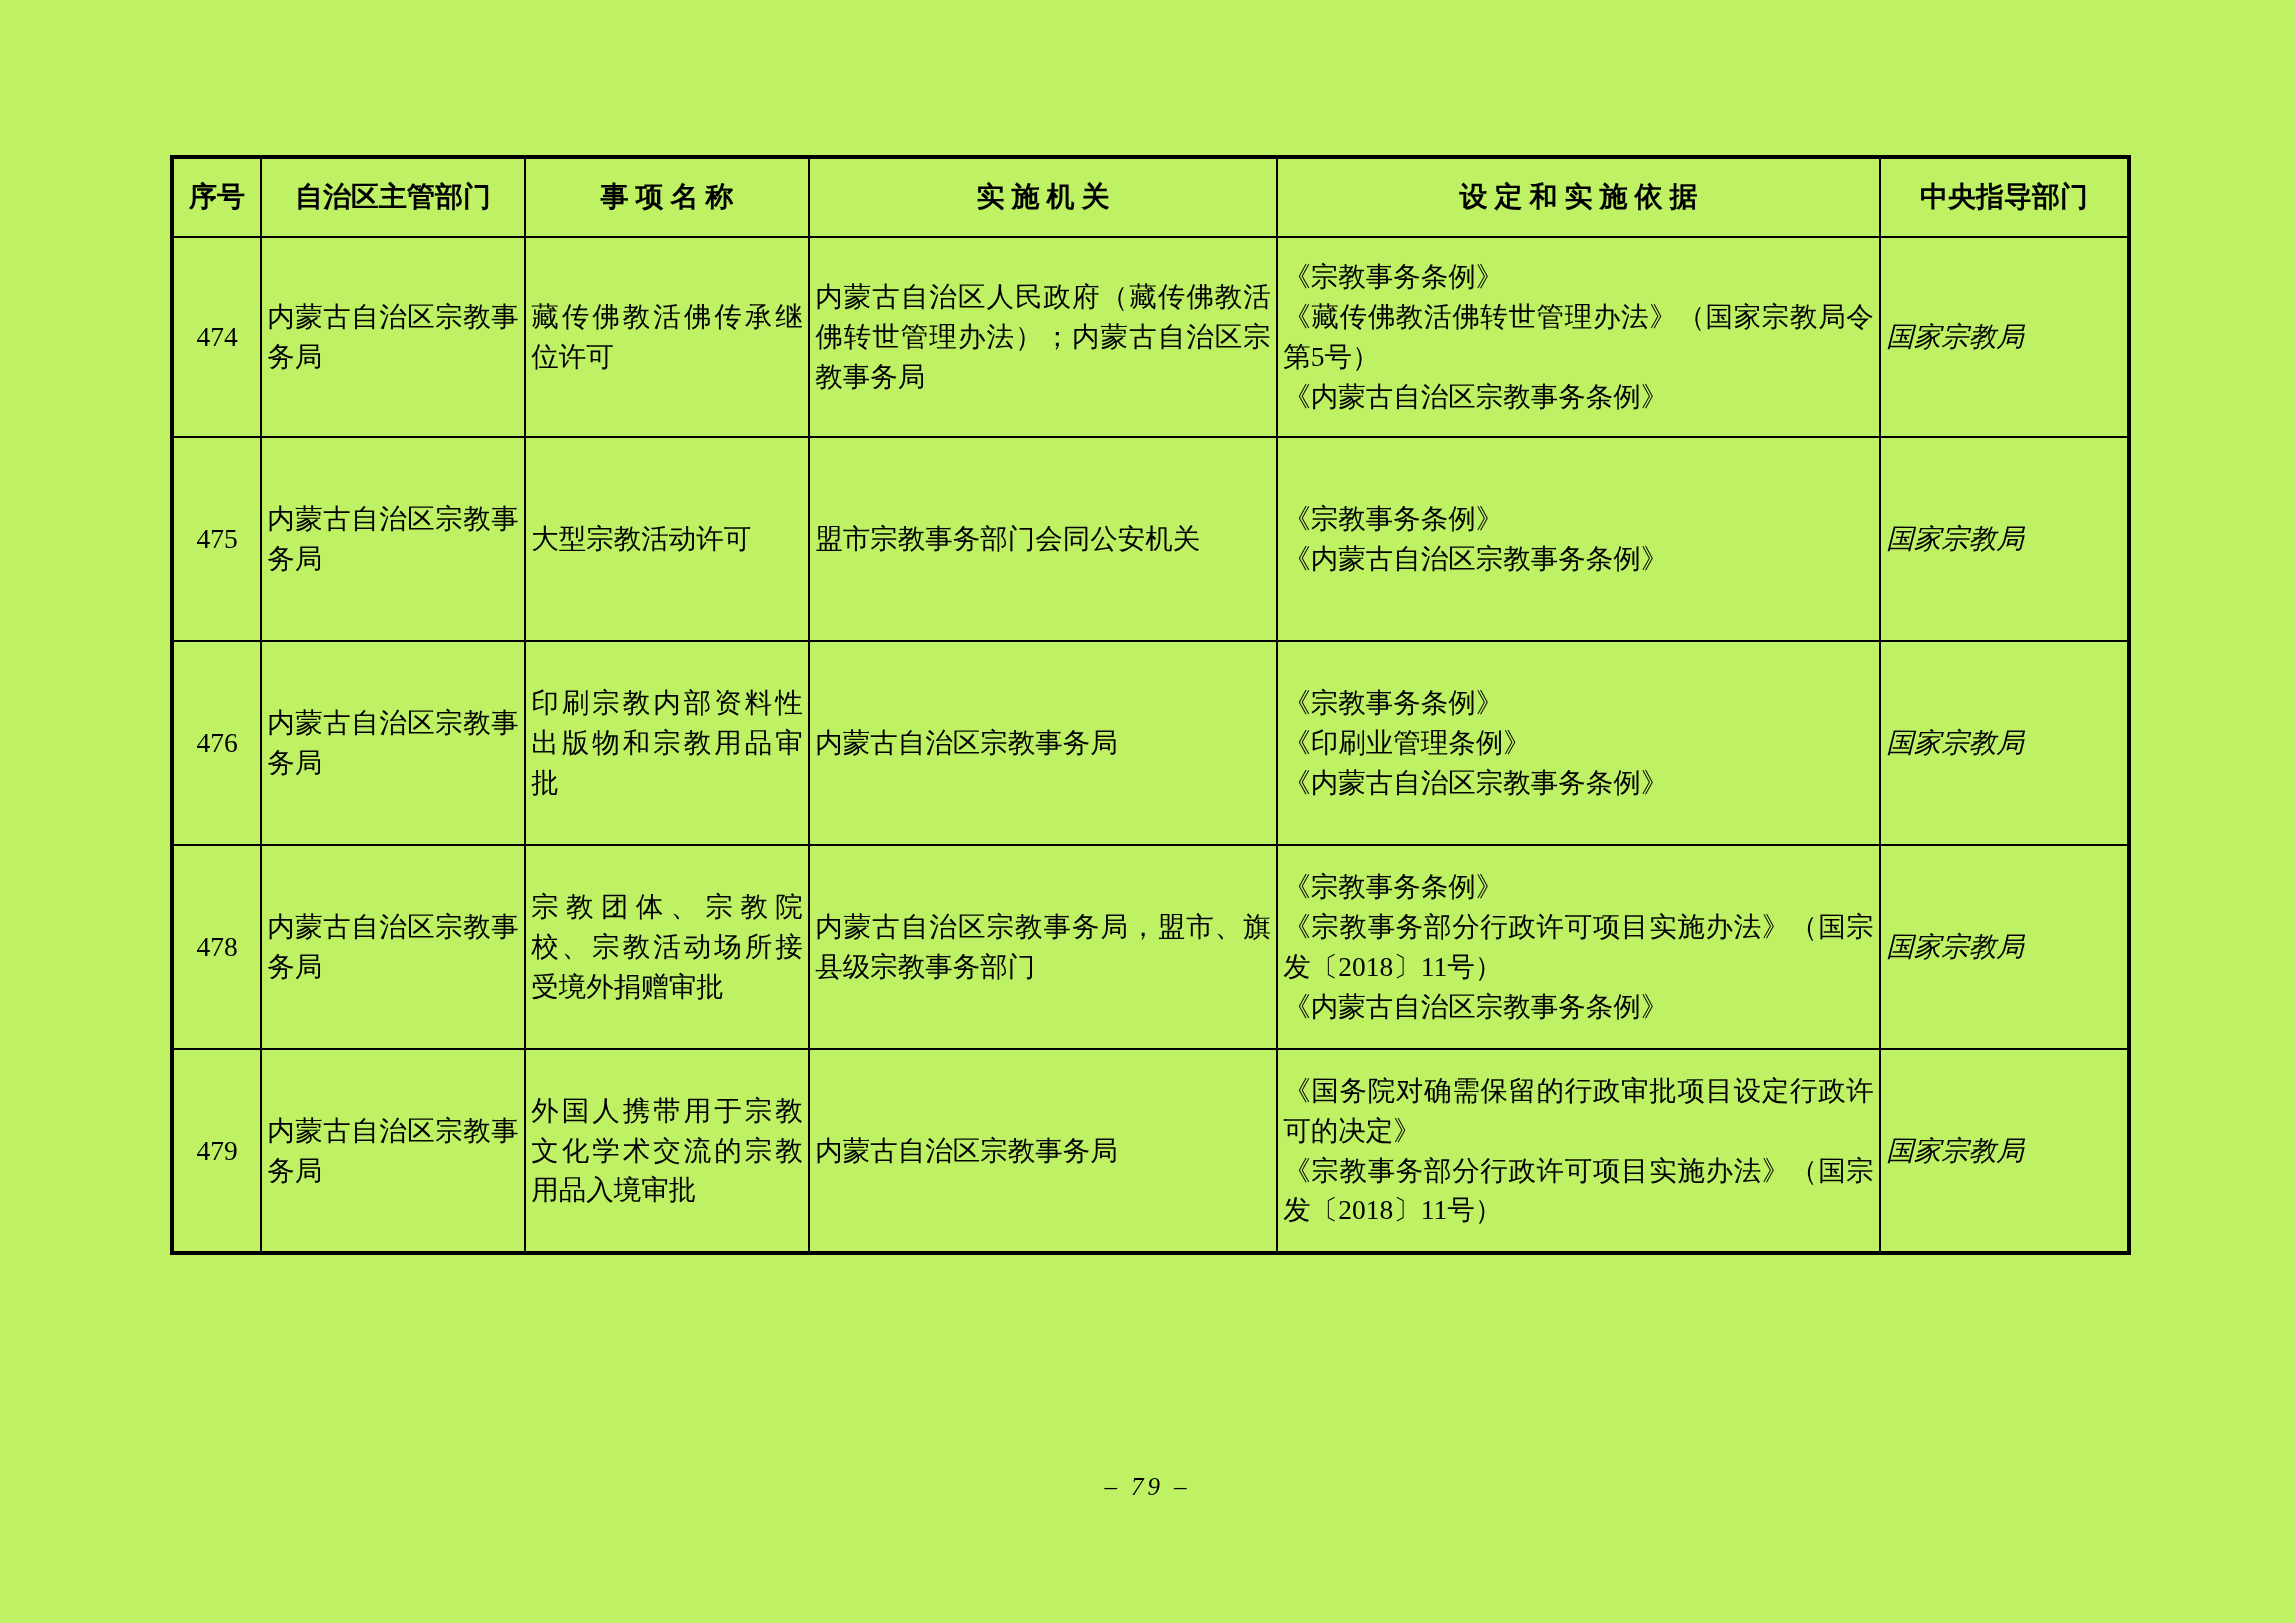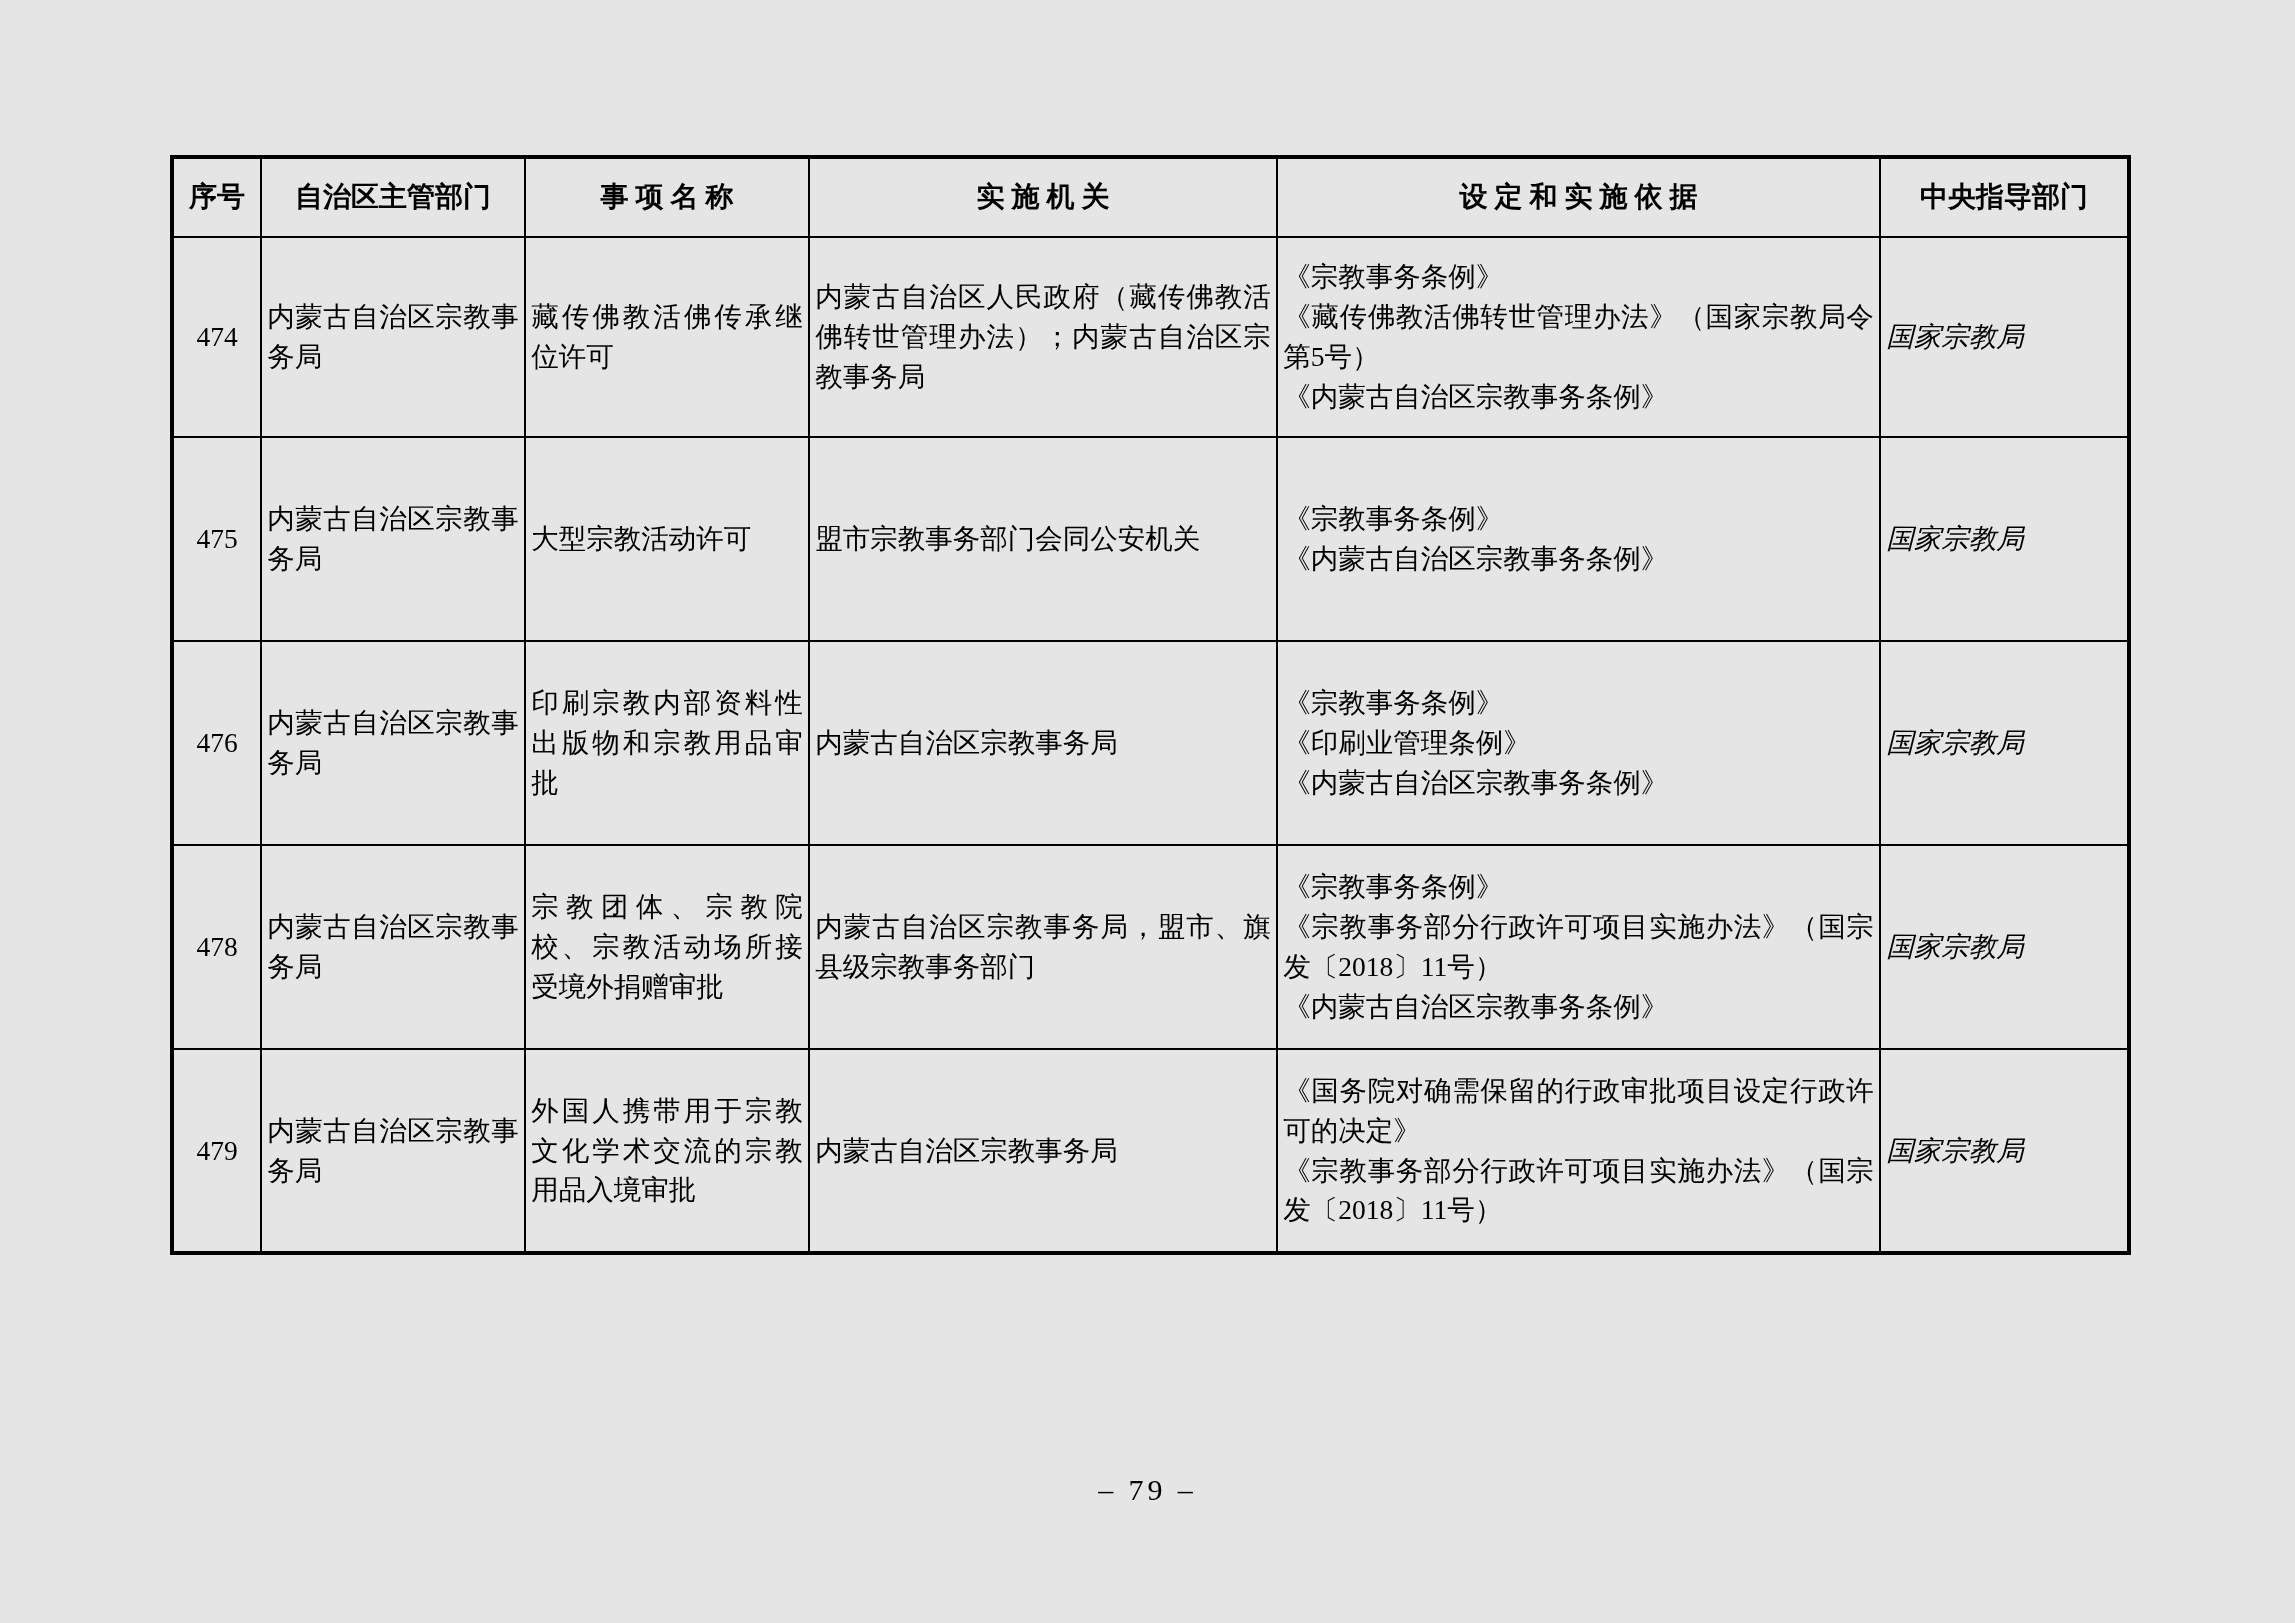--- a/index.html
+++ b/index.html
@@ -4,21 +4,21 @@
 <style>
   html, body {
     margin: 0;
     padding: 0;
     background: #ffffff;
   }
   #page {
     position: relative;
     width: 2295px;
     height: 1623px;
-    background: #e5e5e5;
+    background: #bef264;
     font-family: "Liberation Serif", "DejaVu Serif", serif;
     color: #000000;
   }
   table.approval {
     position: absolute;
     left: 170px;
     top: 155px;
     width: 1957px;
     border-collapse: collapse;
     table-layout: fixed;
@@ -57,22 +57,23 @@
   .basis-line {
     text-align: justify;
     text-justify: inter-character;
   }
   #page-footer {
     position: absolute;
     left: 0;
     top: 1473px;
     width: 2295px;
     text-align: center;
-    font-size: 30px;
+    font-size: 25px;
     letter-spacing: 3.9px;
+    font-style: italic;
   }
 </style>
 </head>
 <body>
 
 <div id="page">
 
   <table class="approval">
     <colgroup>
       <col style="width:89px">

